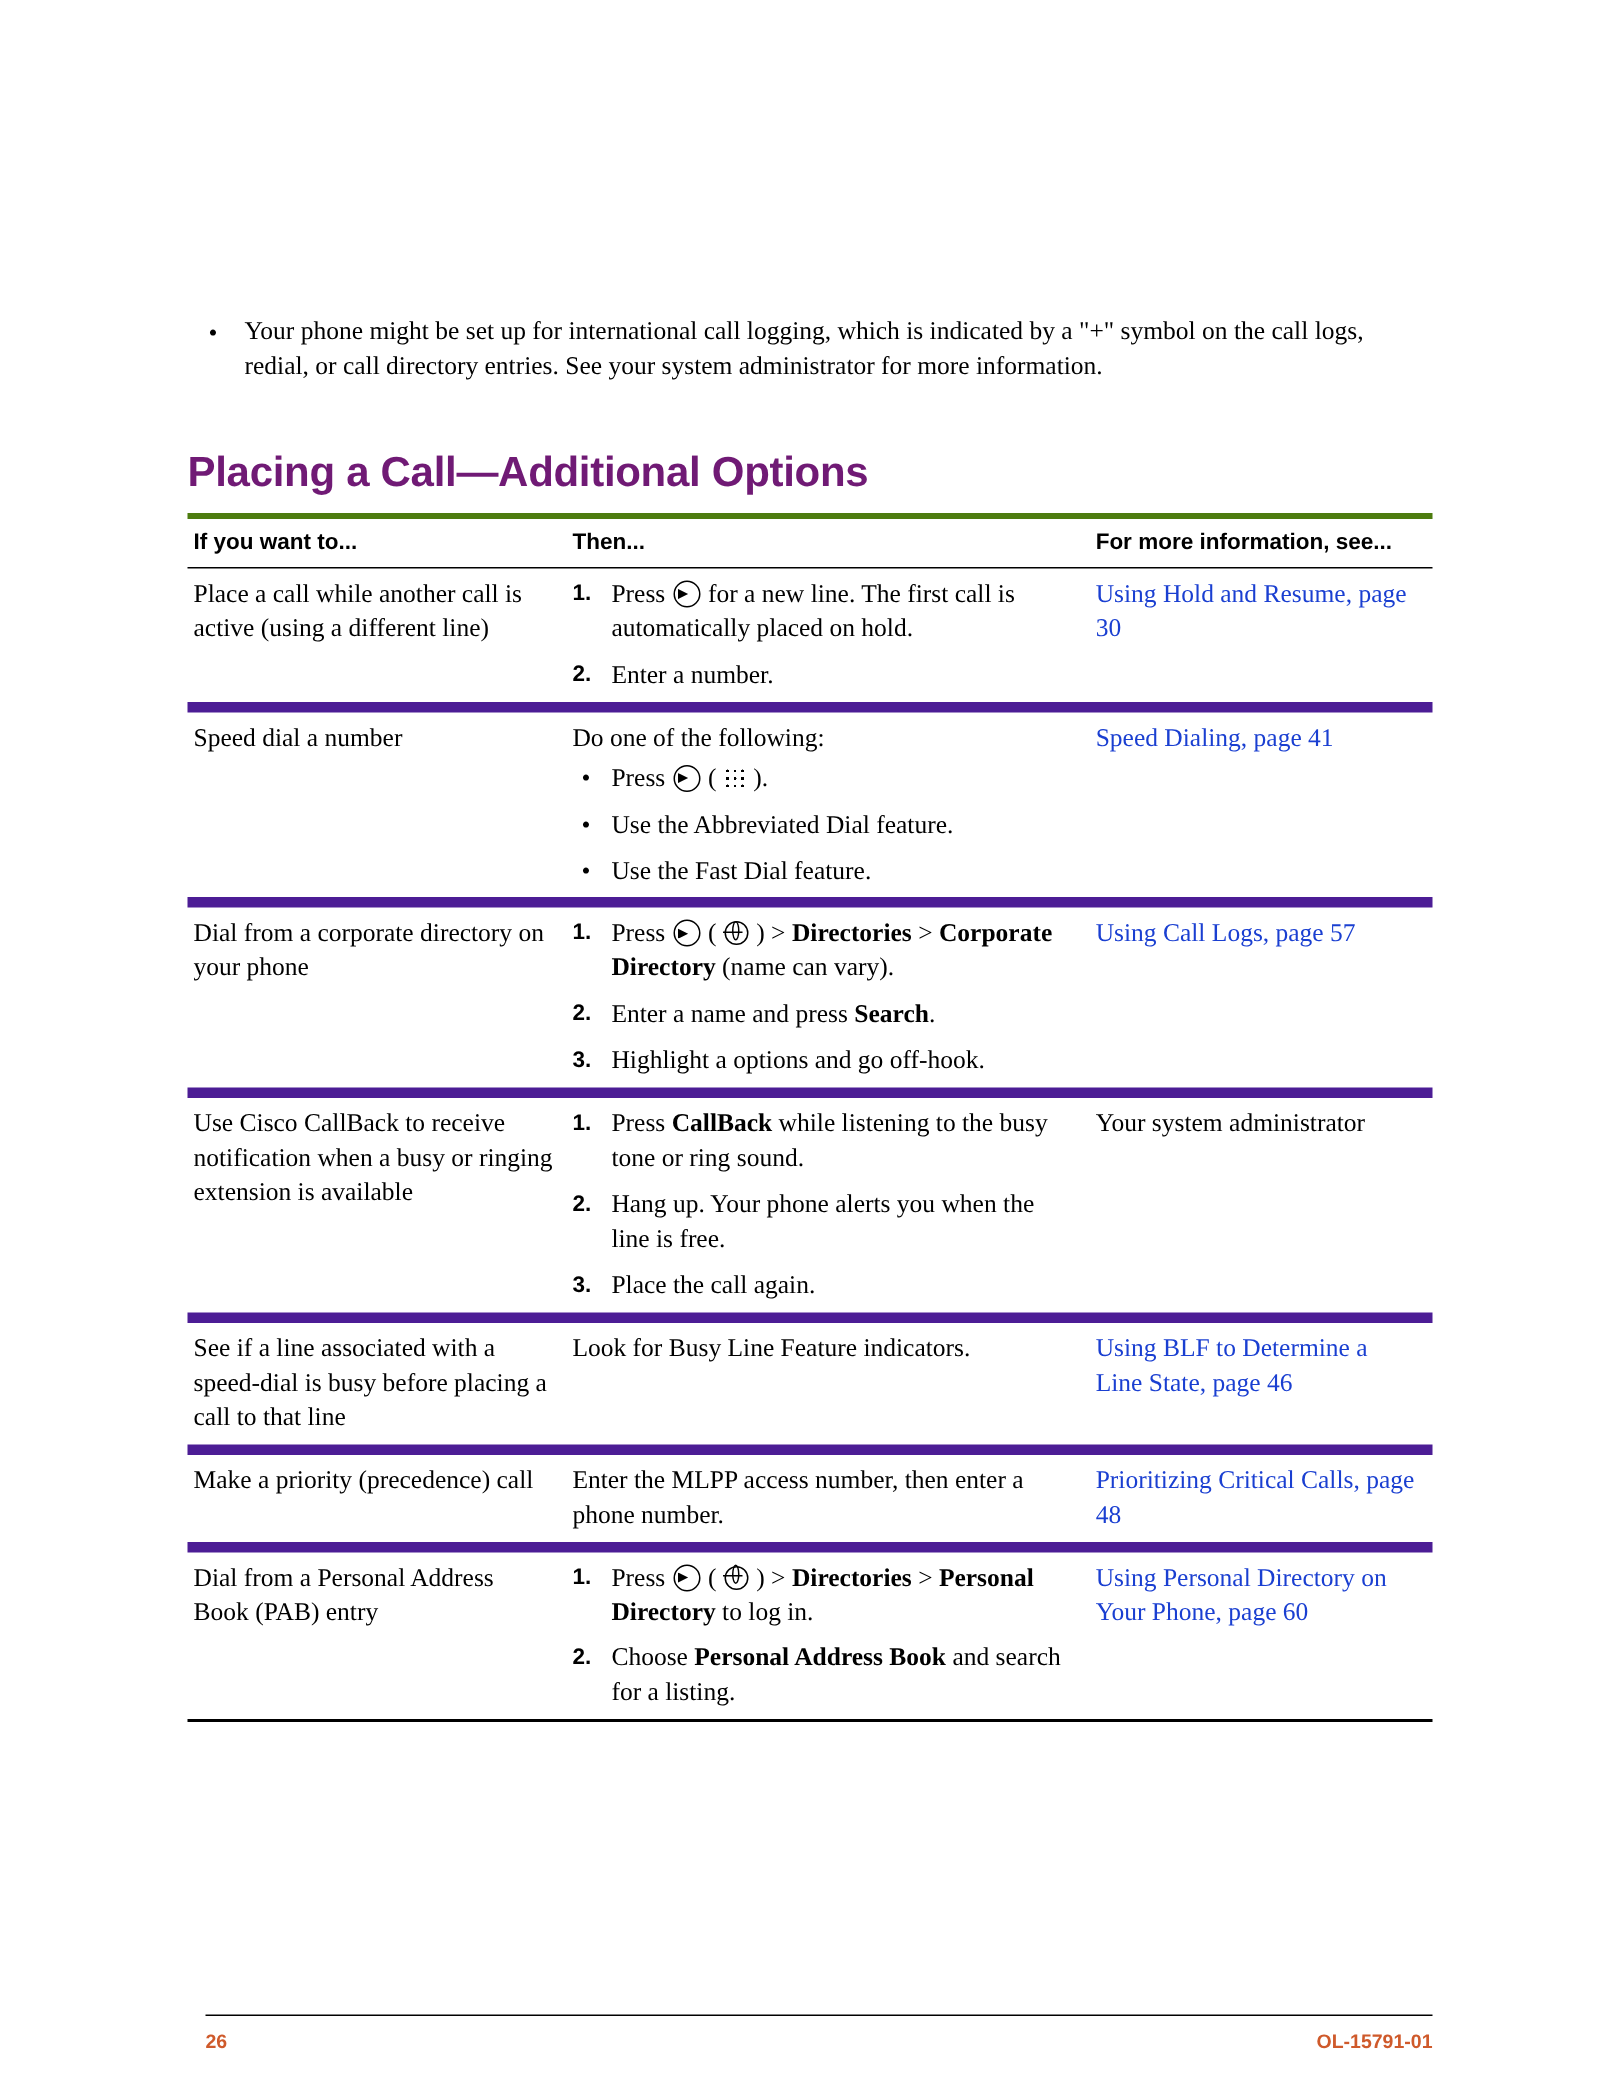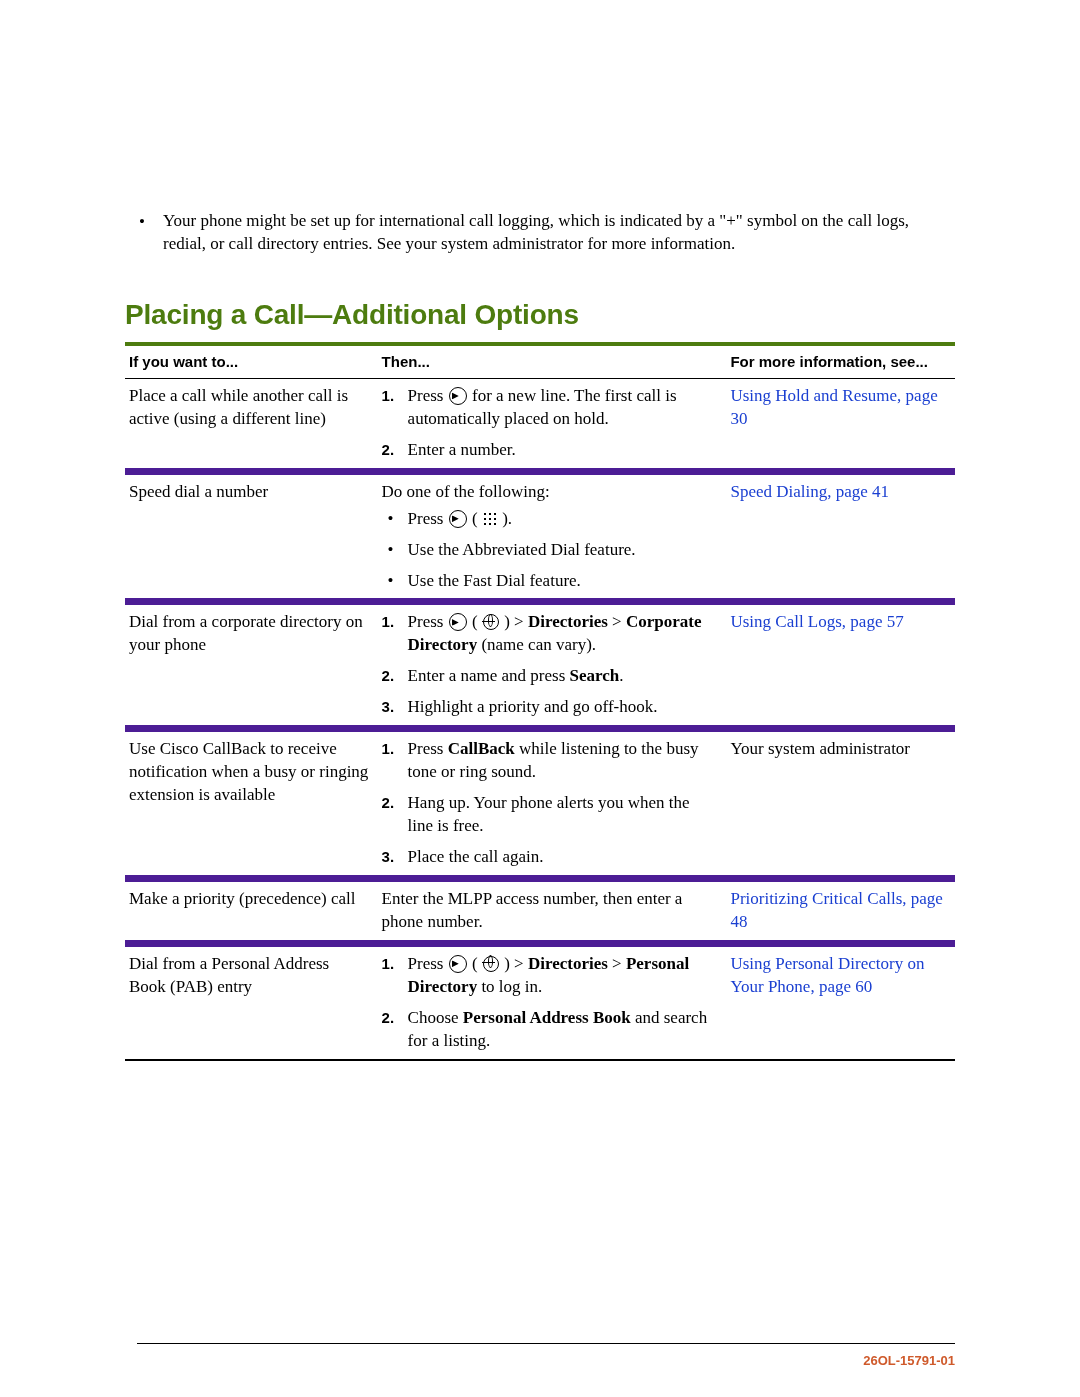--- a/index.html
+++ b/index.html
@@ -30,21 +30,21 @@
     line-height: 1.35;
     text-align: left;
     padding-top: 1px;
   }
   .bullet-text {
     flex: 1;
   }
   h2.section-heading {
     font-family: Arial, Helvetica, sans-serif;
     font-weight: bold;
-    color: #4d7c0f;
+    color: #701a75;
     font-size: 28px;
     margin: 40px 0 8px 0;
     letter-spacing: -0.2px;
   }
   .intro {
     margin: 0 0 16px 0;
   }
   table.proc {
     border-collapse: collapse;
     width: 100%;
@@ -191,21 +191,21 @@
     width: 13px;
     height: 0;
     border-top: 1px solid #000;
   }
   .footer {
     position: absolute;
     left: 0;
     right: 0;
     bottom: 0;
     display: flex;
-    justify-content: flex-end;
+    justify-content: space-between;
     border-top: 1px solid #000;
     padding: 8px 0 0 0;
     box-sizing: border-box;
     margin-left: 12px;
   }
   .footer .pnum, .footer .docid {
     font-family: Arial, Helvetica, sans-serif;
     font-weight: bold;
     font-size: 13px;
     color: #cf5a2b;
@@ -276,21 +276,21 @@
       <tr>
         <td>Dial from a corporate directory on your phone</td>
         <td>
           <ol class="numsteps">
             <li>
               <span>Press </span><span class="icon-circle"></span><span> ( </span><span class="icon-globe"></span><span> ) &gt; </span><span class="bold">Directories</span><span> &gt; </span><span class="bold">Corporate Directory</span><span> (name can vary).</span>
             </li>
             <li>
               <span>Enter a name and press </span><span class="bold">Search</span><span>.</span>
             </li>
-            <li>Highlight a priority and go off-hook.</li>
+            <li>Highlight a options and go off-hook.</li>
           </ol>
         </td>
         <td>
           <span class="link">Using Call Logs, page 57</span>
         </td>
       </tr>
 
       <tr>
         <td>Use Cisco CallBack to receive notification when a busy or ringing extension is available</td>
         <td>
@@ -298,20 +298,27 @@
             <li>
               <span>Press </span><span class="bold">CallBack</span><span> while listening to the busy tone or ring sound.</span>
             </li>
             <li>Hang up. Your phone alerts you when the line is free.</li>
             <li>Place the call again.</li>
           </ol>
         </td>
         <td>Your system administrator</td>
       </tr>
 
+      <tr>
+        <td>See if a line associated with a speed-dial is busy before placing a call to that line</td>
+        <td>Look for Busy Line Feature indicators.</td>
+        <td>
+          <span class="link">Using BLF to Determine a Line State, page 46</span>
+        </td>
+      </tr>
 
       <tr>
         <td>Make a priority (precedence) call</td>
         <td>Enter the MLPP access number, then enter a phone number.</td>
         <td>
           <span class="link">Prioritizing Critical Calls, page 48</span>
         </td>
       </tr>
 
       <tr class="lastrow">

